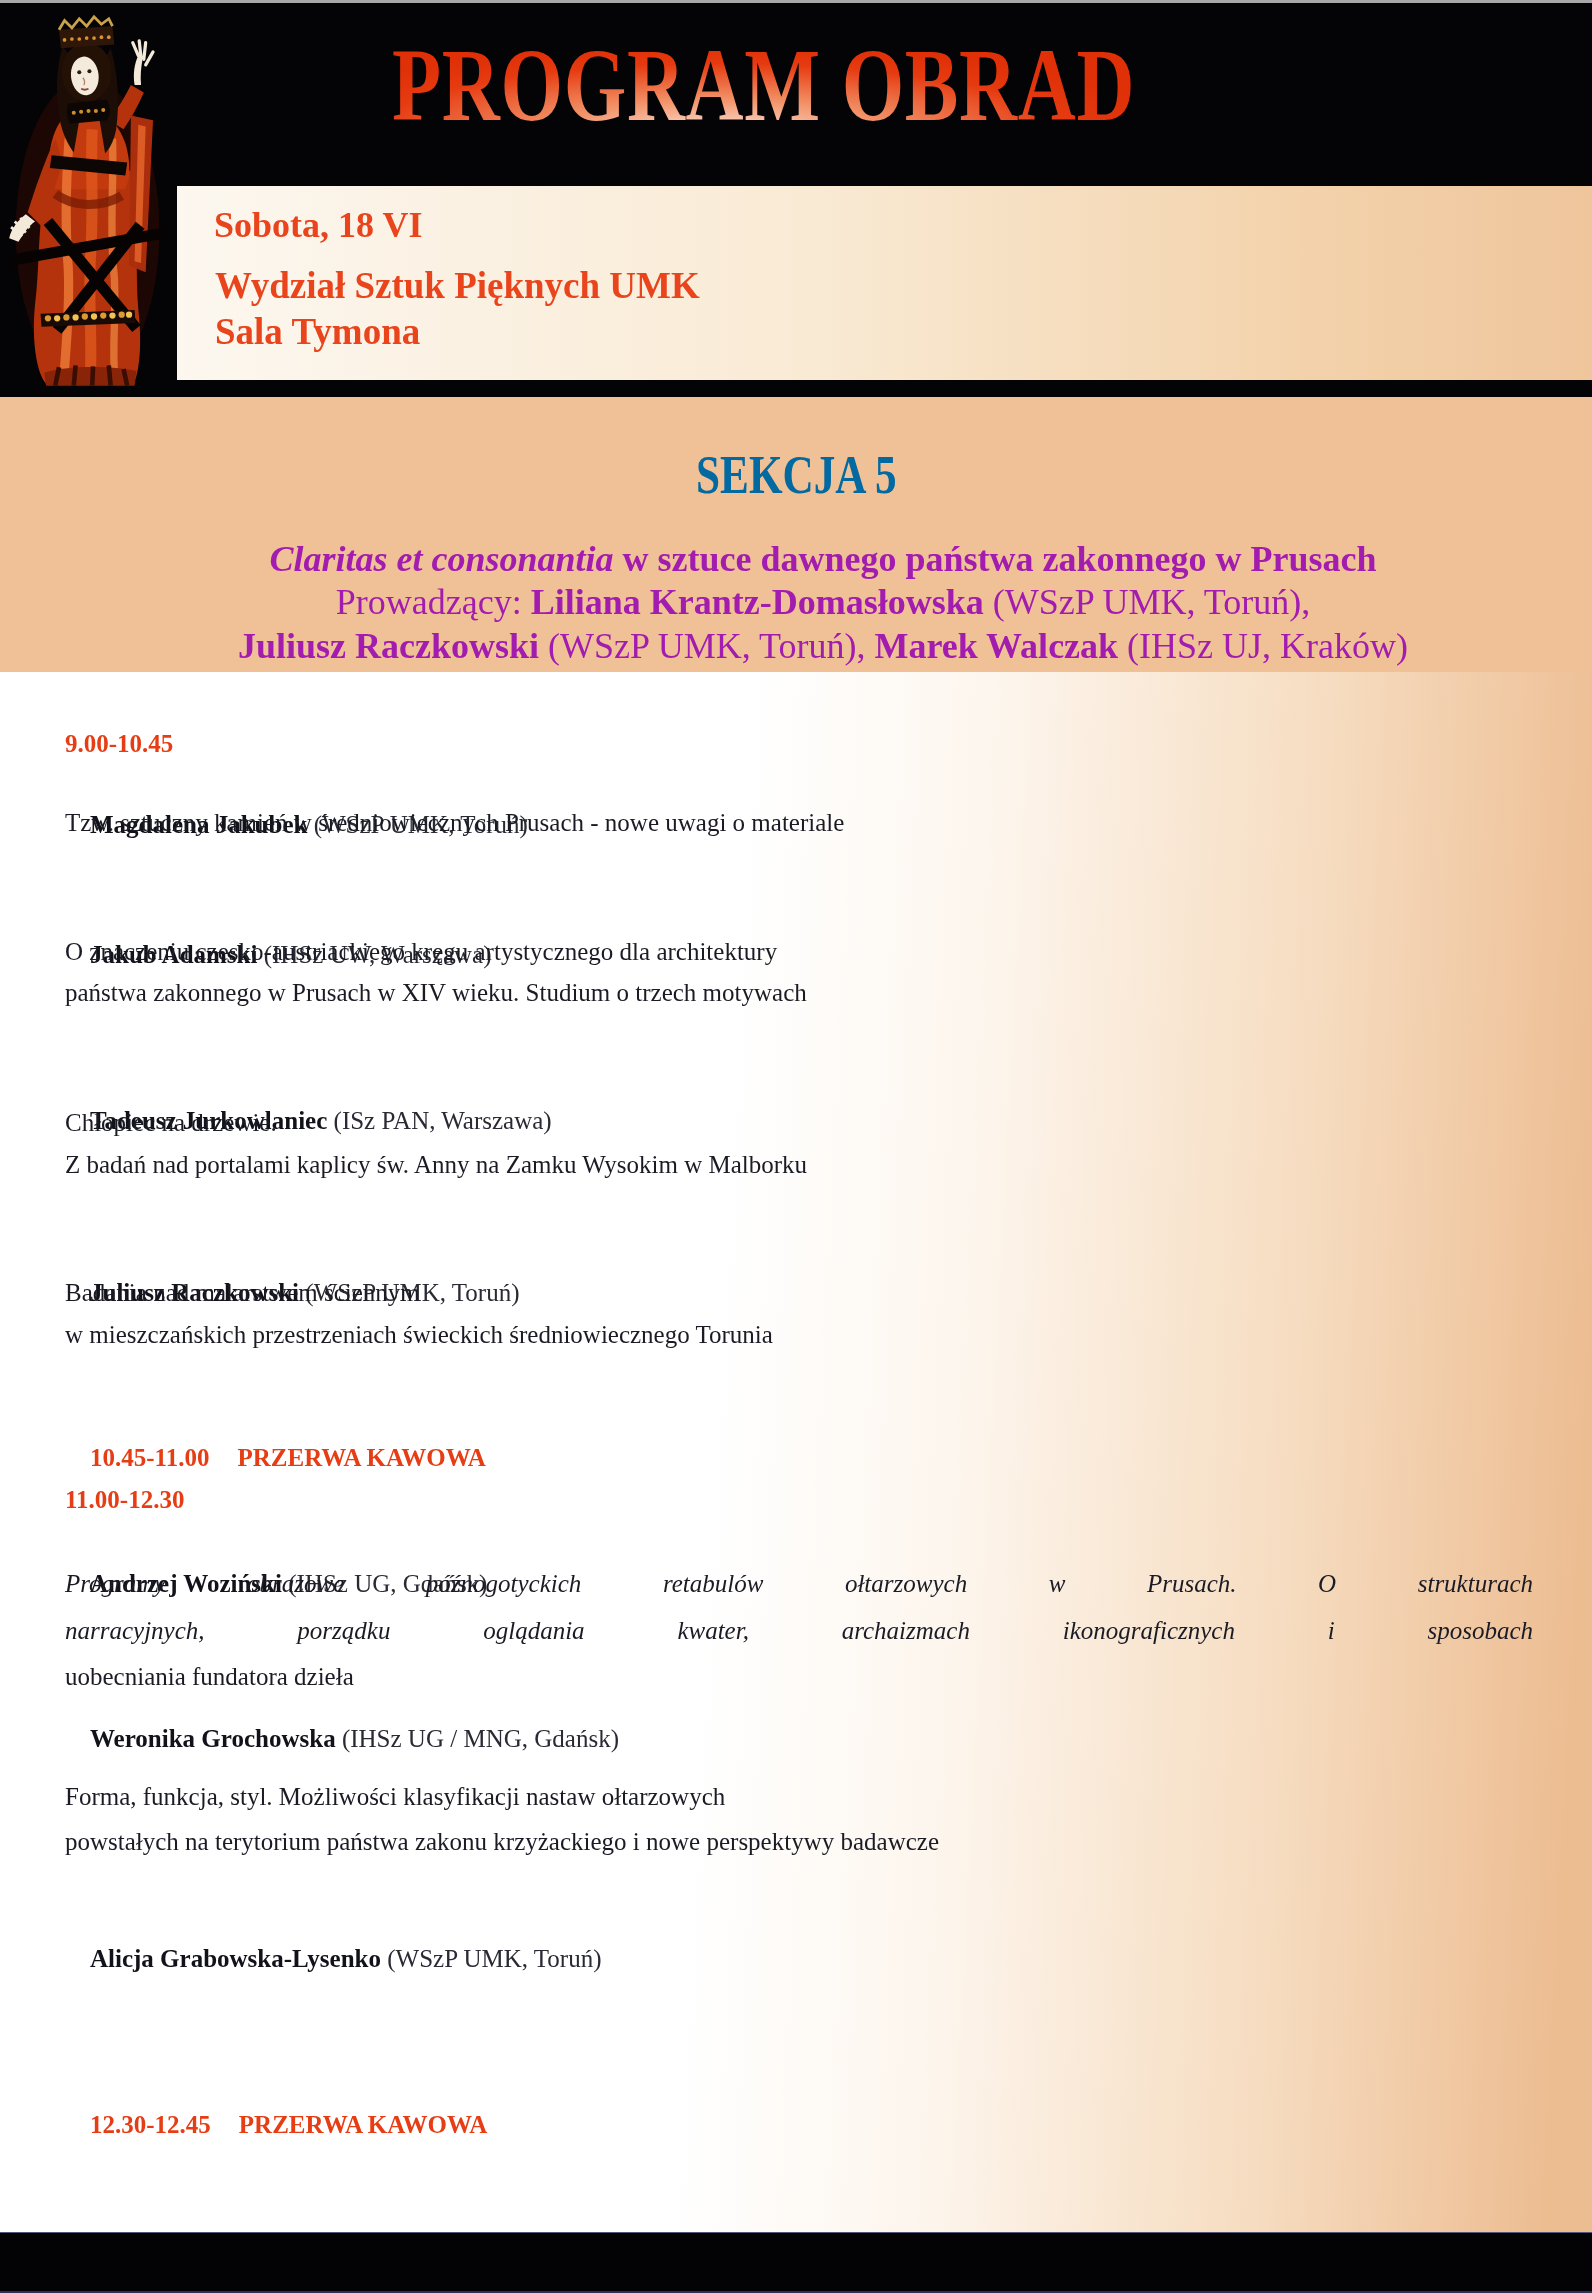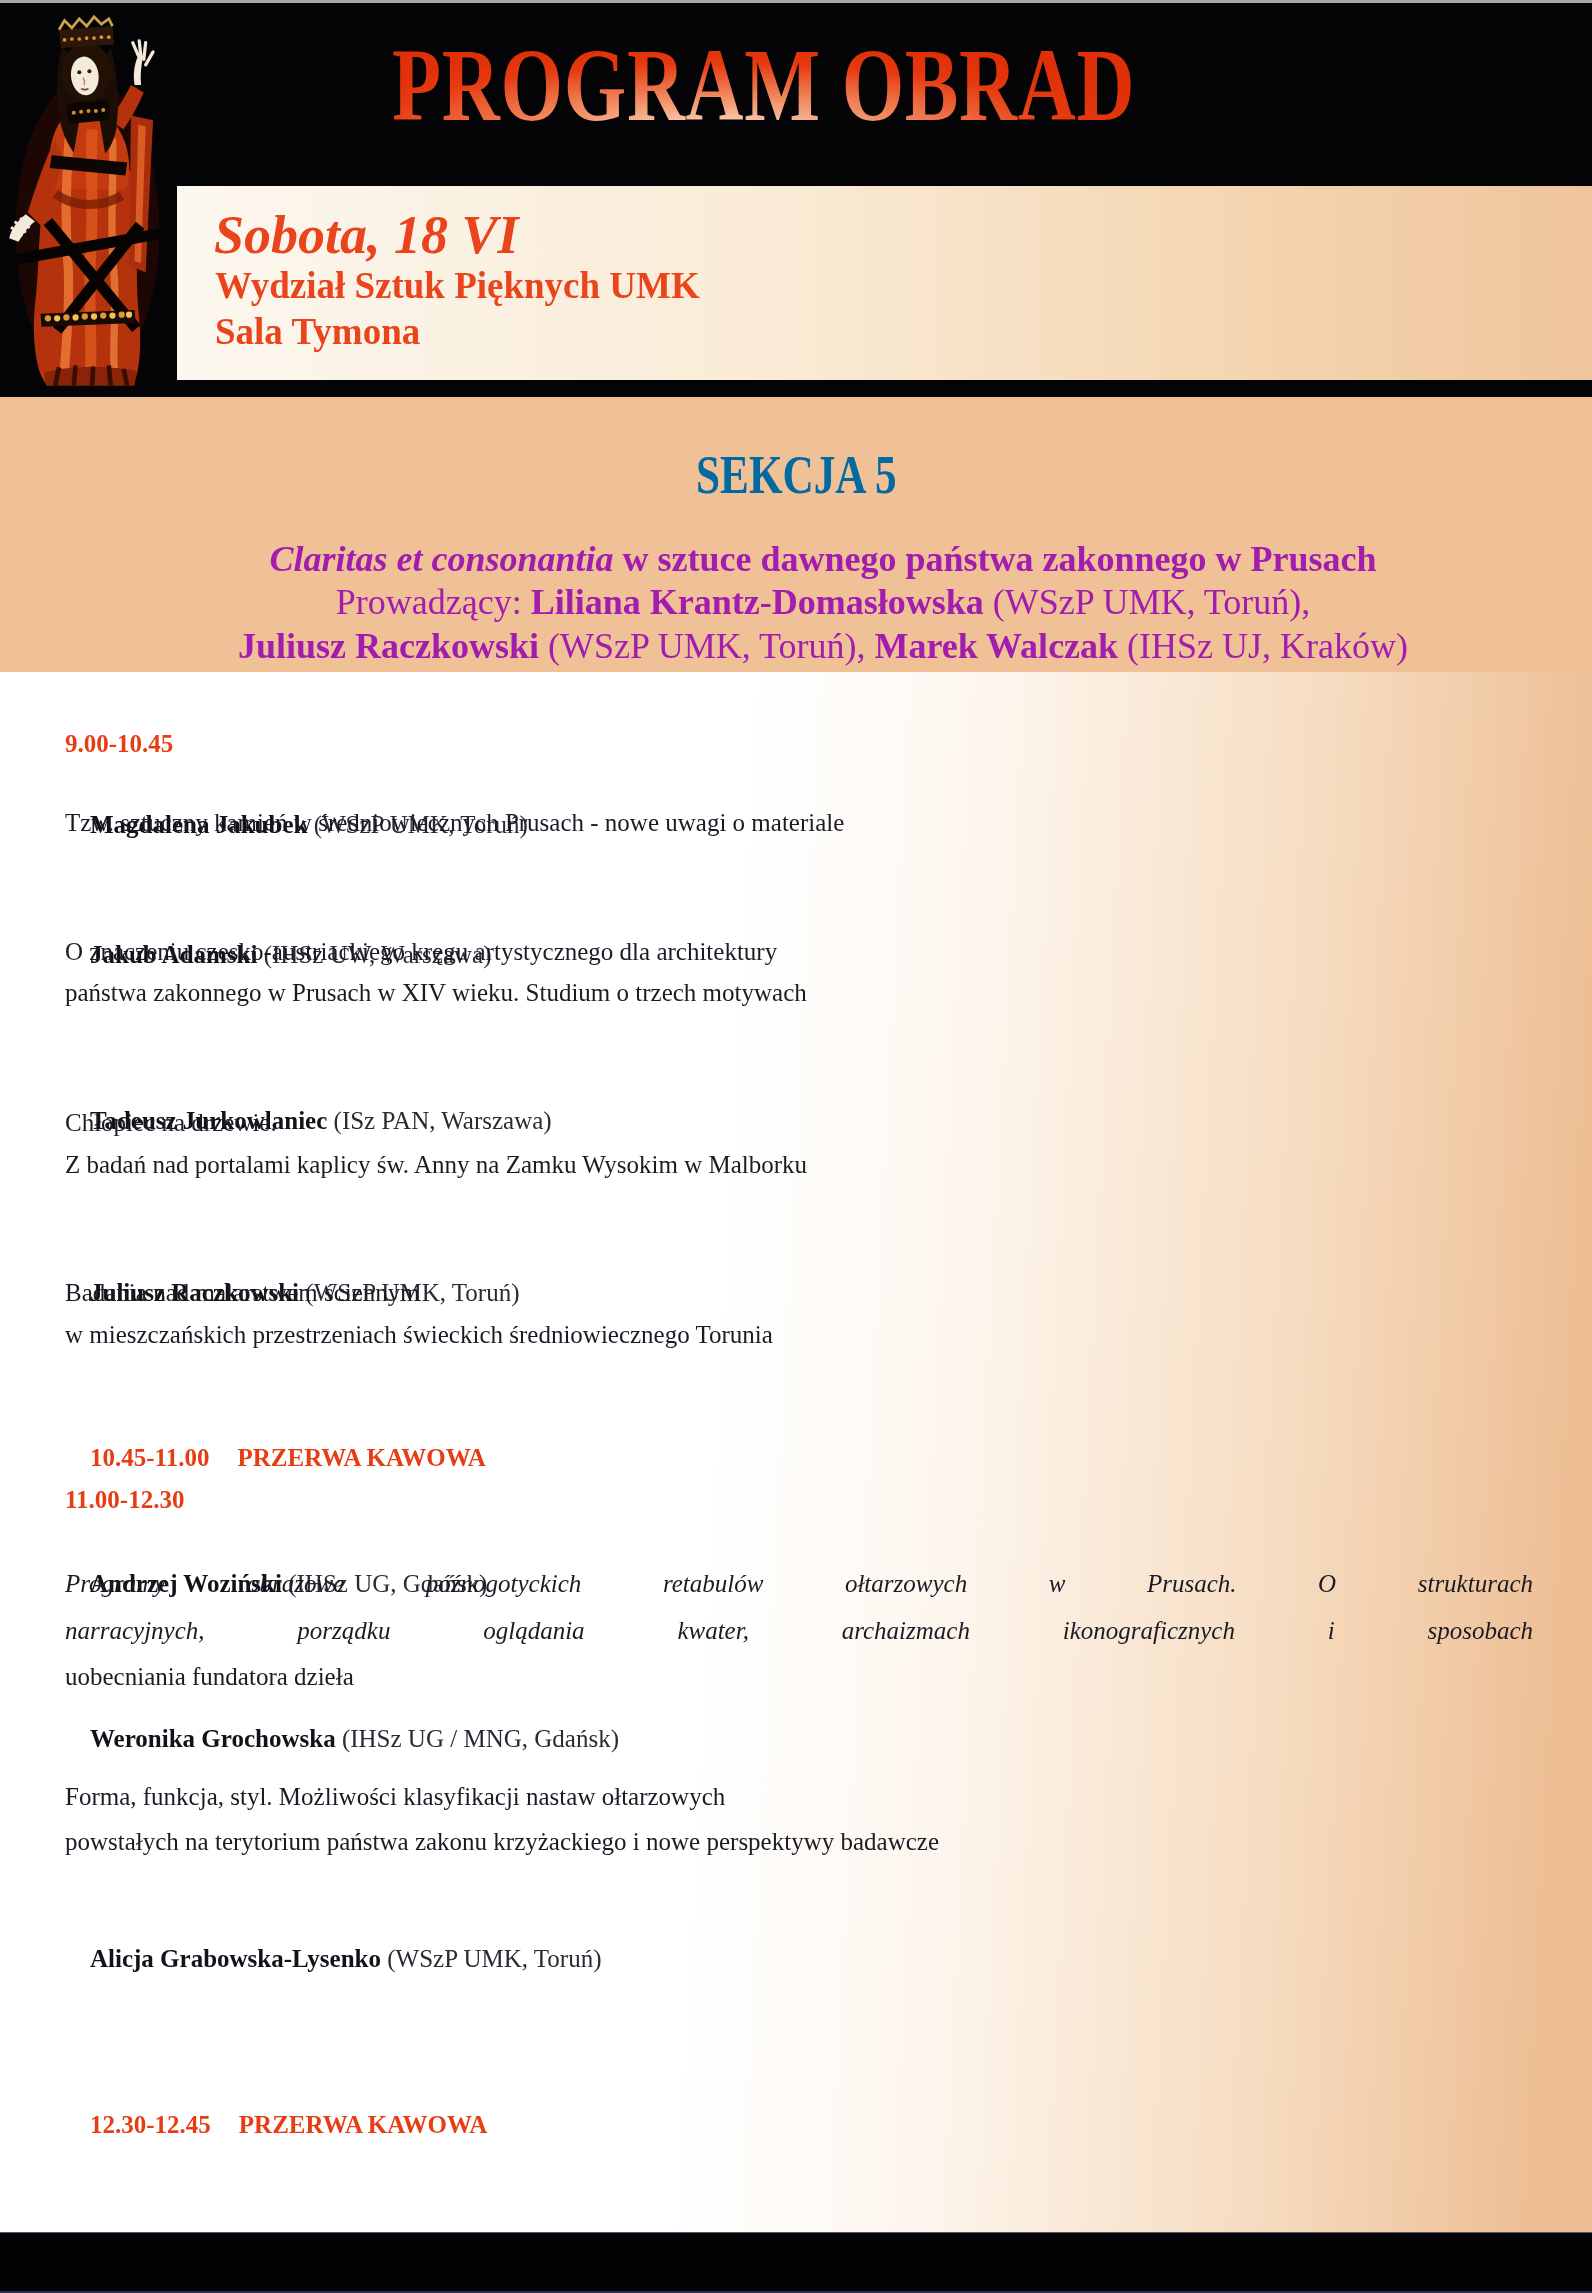--- a/index.html
+++ b/index.html
@@ -12,21 +12,21 @@
   .title-block{position:absolute;left:392px;top:34px;z-index:6;}
   .title-text{display:inline-block;font-weight:bold;font-size:103px;line-height:1;letter-spacing:0.9px;
       transform:scaleX(0.78);transform-origin:left top;color:#e8430f;white-space:pre;}
   @supports ((-webkit-background-clip:text) or (background-clip:text)){
     .title-text{
       background:radial-gradient(ellipse 60% 85% at 44% 95%, #fde3d4 0%, #f29066 38%, #e63a10 78%, #df3008 100%);
       -webkit-background-clip:text;background-clip:text;color:transparent;}
   }
   .info-panel{position:absolute;left:177px;top:186px;width:1415px;height:194px;
       background:linear-gradient(to right,#fcf7ef 0%,#f9ead4 45%,#f3d2ab 80%,#efc59c 100%);}
-  .info-date{position:absolute;left:37px;top:17.5px;font-size:54px;font-weight:bold;color:#e9441c;white-space:pre;font-style:italic;}
+  .info-date{position:absolute;left:37px;top:17.5px;font-size:36px;font-weight:bold;color:#e9441c;white-space:pre;}
   .info-venue1{position:absolute;left:38px;top:78px;font-size:37px;font-weight:bold;color:#e9441c;white-space:pre;}
   .info-venue2{position:absolute;left:38px;top:124px;font-size:37px;font-weight:bold;color:#e9441c;white-space:pre;}
   .black-strip{position:absolute;left:0;top:380px;width:100%;height:16.6px;background:#040306;}
   .band{position:absolute;left:0;top:397px;width:100%;height:275px;background:#f0c197;color:#14141f;}
   .band-heading{position:absolute;left:0;top:47px;width:100%;text-align:center;
       font-size:54px;font-weight:bold;color:#0369a1;}
   .band-heading span{display:inline-block;transform:scaleX(0.8);transform-origin:center top;white-space:pre;}
   .band-line{position:absolute;left:37px;width:1518px;text-align:center;font-size:36px;white-space:pre;color:#a21caf;}
   .bl1{top:99px;} .bl2{top:142px;} .bl3{top:186px;}
   .b{font-weight:bold;} .bi{font-weight:bold;font-style:italic;}

